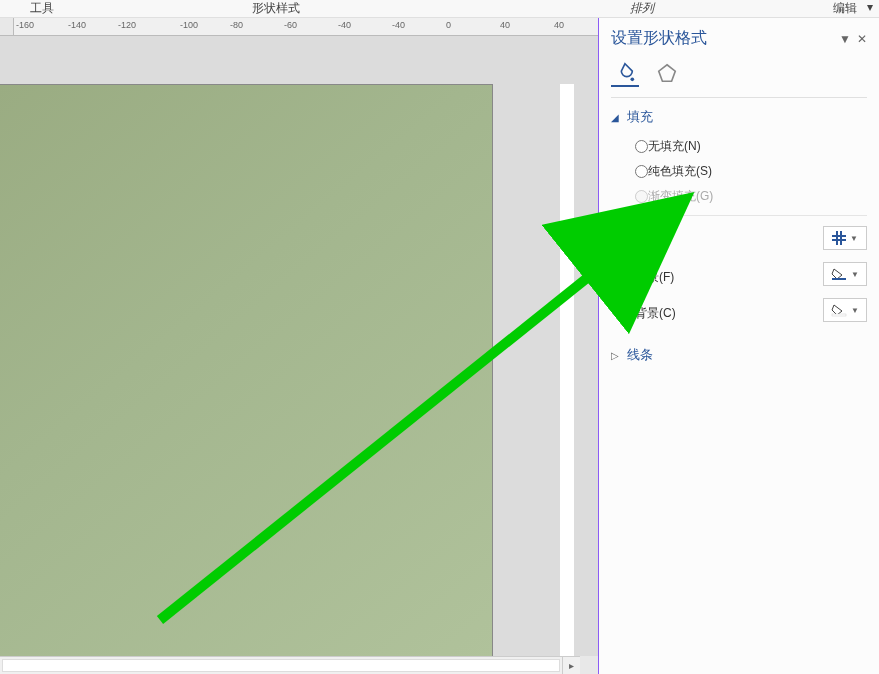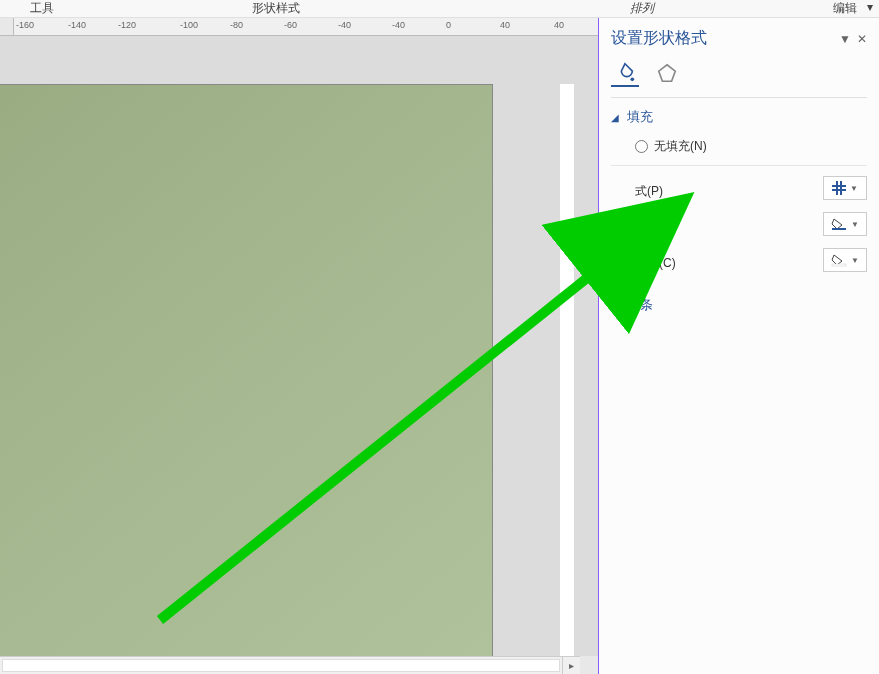--- a/index.html
+++ b/index.html
@@ -40,21 +40,21 @@
   .ticon svg { width: 22px; height: 22px; }
 
   .divider { height: 1px; background: #e0e0e0; margin: 0 12px; }
 
   .section { padding: 8px 12px; }
   .sec-head { display: flex; align-items: center; gap: 6px; font-size: 13px; color: #2a569a; cursor: pointer; padding: 2px 0; }
   .sec-head .tri { font-size: 10px; color: #2a569a; width: 10px; }
   .sec-head.collapsed .tri { color: #666; }
 
   .radio-group { padding: 6px 0 6px 24px; }
-  .radio-item { display: flex; align-items: center; gap: 6px; font-size: 12px; color: #333; padding: 4px 0; }
+  .radio-item { display: flex; align-items: center; font-size: 12px; color: #333; padding: 4px 0; }
   .radio-item.disabled { color: #aaa; }
   .radio-item input { accent-color: #2a569a; }
 
   .prop-list { padding: 4px 0 0 24px; border-top: 1px solid #e5e5e5; }
   .prop-row { display: flex; align-items: flex-end; justify-content: space-between; padding: 6px 0; font-size: 12px; color: #333; gap: 24px; }
   .prop-label { flex: 0 0 auto; }
   .prop-ctrl { display: flex; align-items: center; gap: 2px; }
   .dropdown-btn { width: 44px; height: 24px; border: 1px solid #ccc; background: #fff; display: flex; align-items: center; justify-content: center; gap: 2px; font-size: 11px; }
   .dropdown-btn .caret { font-size: 8px; color: #666; margin-left: 2px; }
   .slider-track { width: 32px; height: 2px; background: #bbb; position: relative; margin: 0 6px; }
@@ -143,20 +143,28 @@
   <div class="section">
     <div class="sec-head">
       <span class="tri">◢</span>
       <span>填充</span>
     </div>
 
     <div class="radio-group">
       <label class="radio-item">
         <input type="radio" name="fill" style="">
         <span>无填充(N)</span>
+      </label>
+      <label class="radio-item">
+        <input type="radio" name="fill" style="">
+        <span>纯色填充(S)</span>
+      </label>
+      <label class="radio-item disabled">
+        <input type="radio" name="fill" disabled="" style="">
+        <span>渐变填充(G)</span>
       </label>
     </div>
 
     <div class="prop-list">
       <div class="prop-row">
         <span class="prop-label">式(P)</span>
         <div class="dropdown-btn">
           <span class="grid-icon"></span>
           <span class="caret">▼</span>
         </div>

